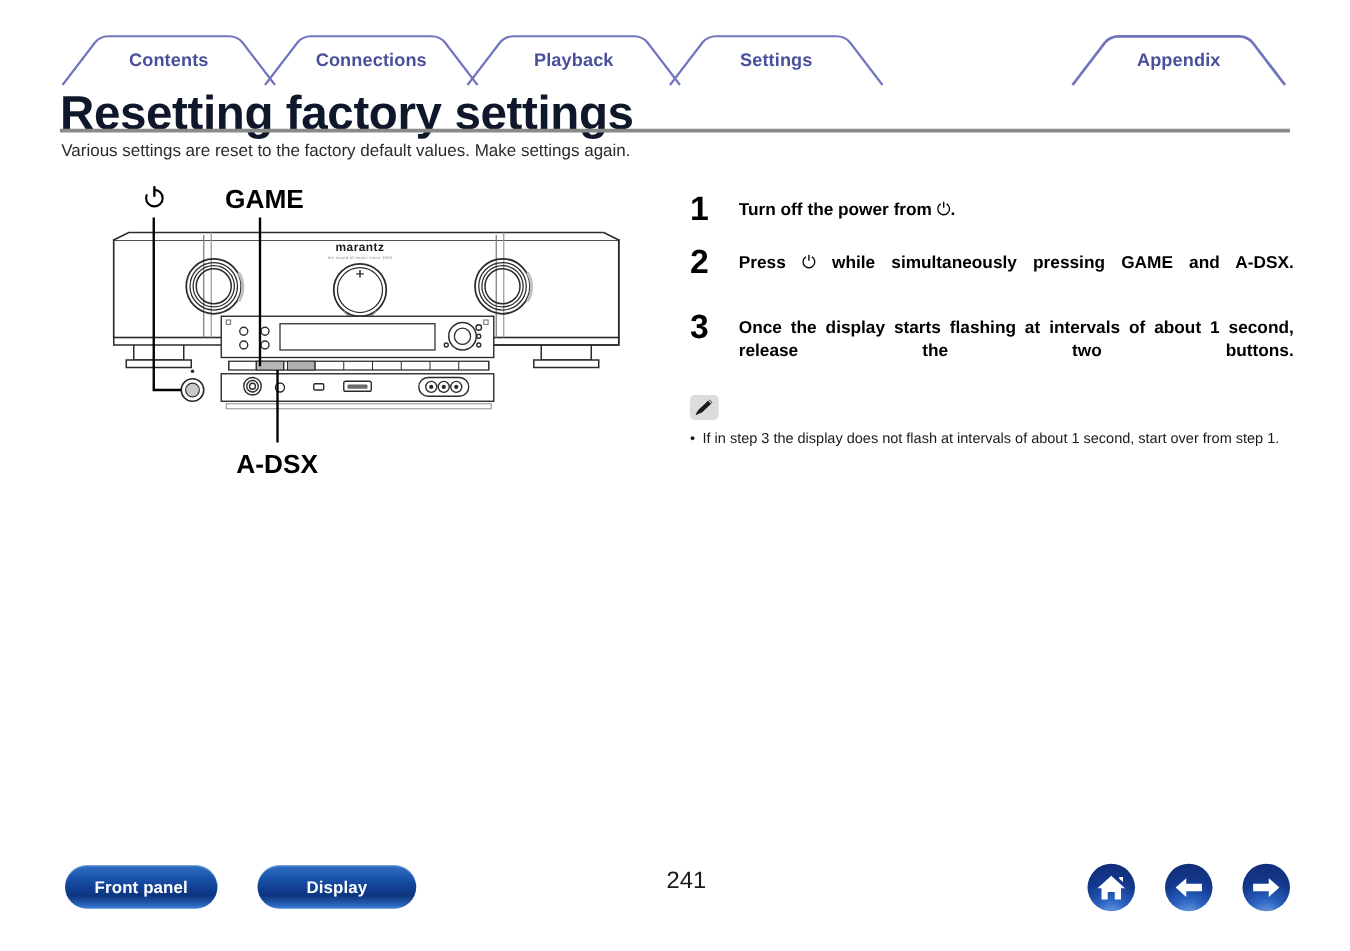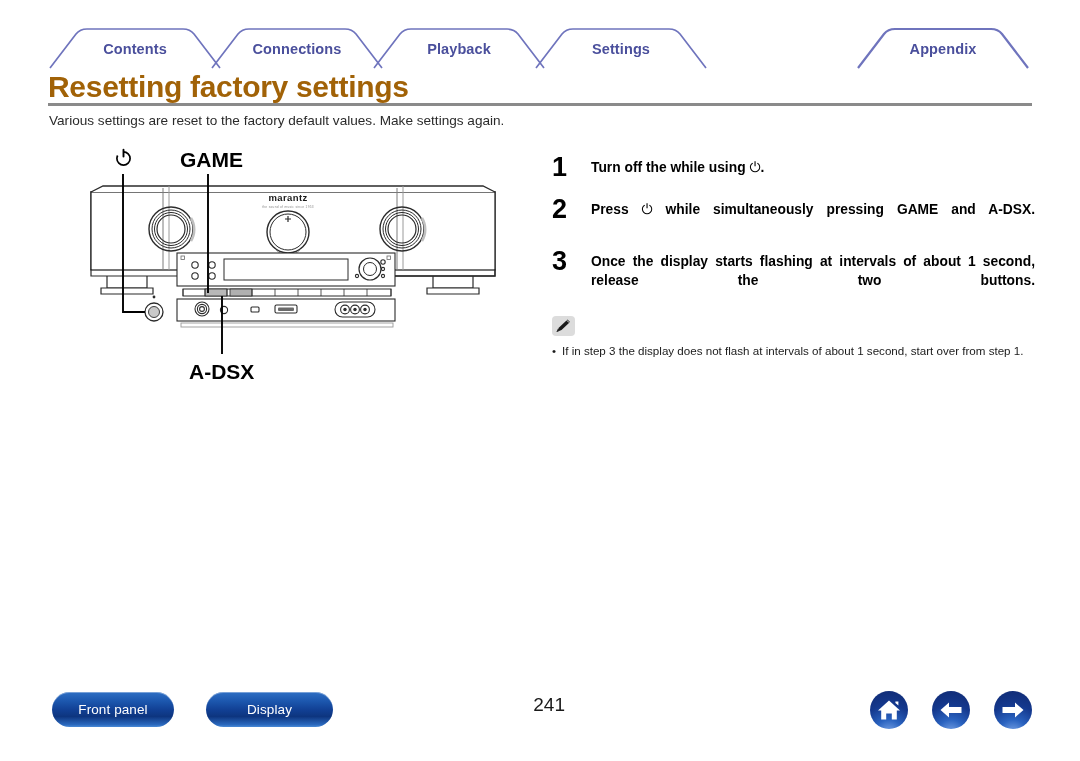--- a/index.html
+++ b/index.html
@@ -35,24 +35,24 @@
     top: 41px;
     transform: translate(-50%, 0);
     cursor: pointer;
   }
 
   
   .page-title {
     position: absolute;
     left: 48px;
     top: 70px;
-    font-size: 30px;
+    font-size: 38px;
     font-weight: bold;
     letter-spacing: -0.3px;
-    color: #a16207;
+    color: #0f172a;
   }
   .title-rule {
     position: absolute;
     left: 48px;
     top: 103px;
     width: 984px;
     height: 3px;
     background: #8a8a8a;
   }
 
@@ -155,21 +155,21 @@
   }
 
   
   .pill {
     position: absolute;
     top: 692px;
     height: 35px;
     border-radius: 18px;
     color: #ffffff;
     font-size: 13.5px;
-    font-weight: normal;
+    font-weight: bold;
     display: flex;
     align-items: center;
     justify-content: center;
     background: linear-gradient(to bottom,
         #2f6fc4 0%, #1c57ae 26%, #113f93 52%, #0d357f 70%, #2a68bd 93%, #4a8ad6 100%);
     box-shadow: inset 0 1px 0 rgba(255,255,255,0.35);
     cursor: pointer;
     letter-spacing: 0.1px;
   }
   #pill-front { left: 52px; width: 122px; }
@@ -359,21 +359,21 @@
     </svg>
   </div>
   <div class="callout" style="left:95px; top:-4px">GAME</div>
   <div class="callout" style="left:104px; top:208px">A-DSX</div>
 </div>
 
 <div class="steps">
 
   <div class="step">
     <div class="step-num">1</div>
-    <div class="step-text"><span>Turn off the while using </span><span class="pwr-glyph">⏻</span><span>.</span></div>
+    <div class="step-text"><span>Turn off the power from </span><span class="pwr-glyph">⏻</span><span>.</span></div>
   </div>
 
   <div class="step">
     <div class="step-num">2</div>
     <div class="step-text j"><span>Press </span><span class="pwr-glyph">⏻</span><span> while simultaneously pressing GAME and A-DSX.</span></div>
   </div>
 
   <div class="step">
     <div class="step-num">3</div>
     <div class="step-text j">Once the display starts flashing at intervals of about 1 second, release the two buttons.</div>

